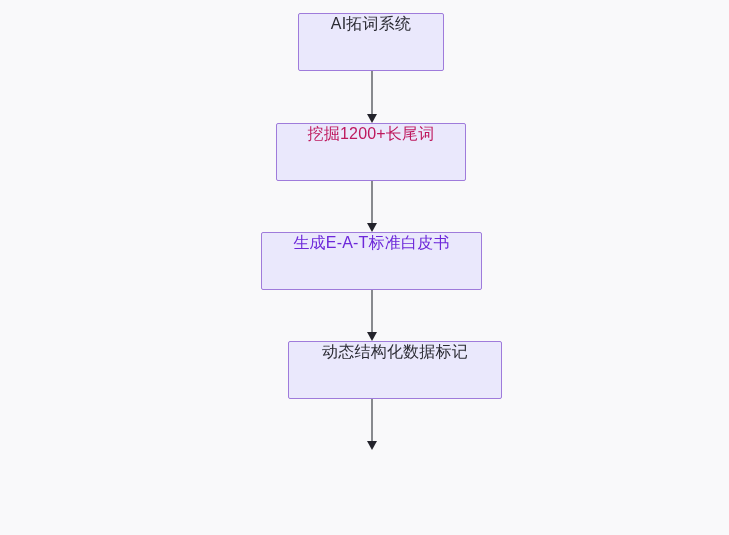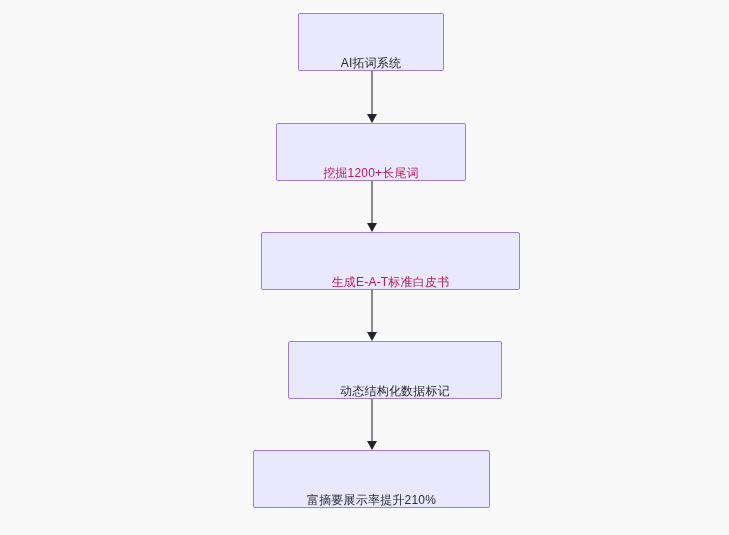--- a/index.html
+++ b/index.html
@@ -18,24 +18,24 @@
     width: 729px;
     height: 535px;
   }
   .node {
     position: absolute;
     box-sizing: border-box;
     background: #eae8fc;
     border: 1.6px solid #9f7bdb;
     border-radius: 2px;
     display: flex;
-    align-items: flex-end;
+    align-items: flex-start;
     justify-content: center;
     color: #2b2b33;
-    font-size: 12px;
+    font-size: 16px;
     line-height: 1.2;
     letter-spacing: 0.2px;
     white-space: nowrap;
   }
   .node-label {
     display: block;
   }
   .edge {
     position: absolute;
     pointer-events: none;
@@ -78,23 +78,20 @@
     <div class="edge-line" style="height: 43px; background: rgb(136, 138, 142);"></div>
     <div class="arrowhead" style="top: 42px; border-top-color: rgb(35, 35, 43);"></div>
   </div>
 
   <div class="node" style="left: 298px; top: 13px; width: 146px; height: 58px; background: rgb(234, 232, 252); border-color: rgb(159, 123, 219); color: rgb(43, 43, 51);">
     <span class="node-label">AI拓词系统</span>
   </div>
   <div class="node" style="left: 276px; top: 123px; width: 190px; height: 58px; background: rgb(234, 232, 252); border-color: rgb(159, 123, 219); color: #be185d;">
     <span class="node-label">挖掘1200+长尾词</span>
   </div>
-  <div class="node" style="left: 261px; top: 232px; width: 259px; height: 58px; background: rgb(234, 232, 252); border-color: rgb(159, 123, 219); color: #be185d;">
+  <div class="node" style="left: 261px; top: 232px; width: 221px; height: 58px; background: rgb(234, 232, 252); border-color: rgb(159, 123, 219); color: #6d28d9;">
     <span class="node-label">生成E-A-T标准白皮书</span>
   </div>
   <div class="node" style="left: 264px; top: 341px; width: 214px; height: 58px; background: rgb(234, 232, 252); border-color: rgb(159, 123, 219); color: rgb(43, 43, 51); margin-left: 24px;">
     <span class="node-label">动态结构化数据标记</span>
   </div>
-  <div class="node" style="left: 253px; top: 450px; width: 237px; height: 58px; background: rgb(234, 232, 252); border-color: rgb(159, 123, 219); color: rgb(43, 43, 51);">
-    <span class="node-label">富摘要展示率提升210%</span>
-  </div>
 
 </div>
 
 </body></html>

